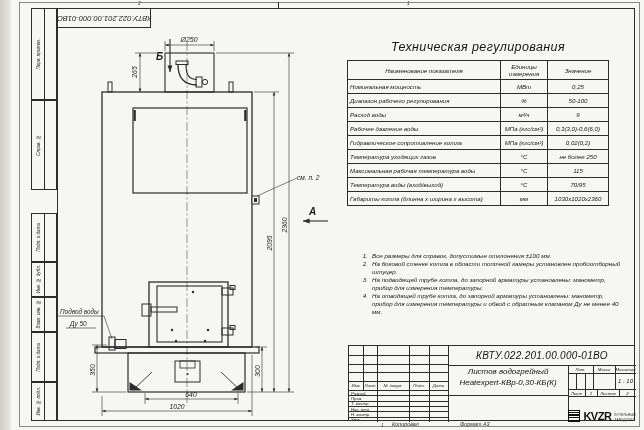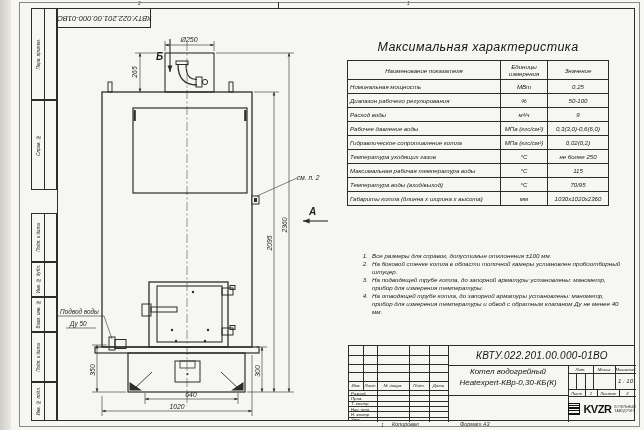--- a/index.html
+++ b/index.html
@@ -40,21 +40,21 @@
   .note-num{width:11px;text-align:right;padding-right:4px;flex:none;}
   .note-text{flex:1;}
   
   .tb{position:absolute;left:348px;top:345px;width:287px;height:76px;border:1.2px solid #2c2c2c;box-sizing:border-box;}
   .tb .ln{background:#2c2c2c;}
   .tb-txt{position:absolute;font-size:4.3px;font-style:italic;color:#222;white-space:nowrap;}
   .tb-doc{position:absolute;left:99px;top:0;width:188px;height:19px;display:flex;align-items:center;justify-content:center;
     font-size:10px;font-style:italic;letter-spacing:0.3px;color:#141414;}
   .tb-name{position:absolute;left:99px;top:19px;width:120px;height:30px;text-align:center;
     font-size:8px;font-style:italic;line-height:1.35;padding-top:2px;color:#141414;}
-  .logo{position:absolute;left:219px;top:50px;width:68px;height:26px;display:flex;align-items:center;justify-content:center;gap:3px;}
+  .logo{position:absolute;left:219px;top:50px;width:68px;height:26px;display:flex;align-items:flex-end;justify-content:center;gap:3px;}
   .logo-sq{width:10px;height:10px;background:repeating-linear-gradient(0deg,#111 0 1.5px,#f6f6f2 1.5px 2.6px);border:1px solid #111;}
   .logo-word{font-size:11px;font-weight:bold;letter-spacing:-0.5px;color:#111;font-style:normal;}
   .logo-co{font-size:3.4px;line-height:1.3;color:#333;font-style:normal;}
 </style>
 </head>
 <body>
 
 <div class="sheet">
 
   <div class="frame-outer"></div>
@@ -232,21 +232,21 @@
       <line x1="145" y1="399" x2="238" y2="399" marker-start="url(#arr)" marker-end="url(#arr)"></line>
       <text x="191" y="397" font-size="6.8" font-style="italic" text-anchor="middle" fill="#1c1c1c" stroke="none">640</text>
 
       <line x1="102" y1="396" x2="102" y2="416"></line>
       <line x1="252" y1="355" x2="252" y2="416"></line>
       <line x1="102" y1="411" x2="252" y2="411" marker-start="url(#arr)" marker-end="url(#arr)"></line>
       <text x="177" y="409" font-size="6.8" font-style="italic" text-anchor="middle" fill="#1c1c1c" stroke="none">1020</text>
     </g>
   </svg>
 
-  <div class="spec-title">Максимальная характеристика</div>
+  <div class="spec-title">Техническая регулирования</div>
   <table class="spec">
     <colgroup>
         <col style="width:153px">
         <col style="width:47px">
         <col style="width:61px">
       </colgroup>
     <tbody>
         <tr>
       <th>Наименование показателя</th>
       <th style="white-space:normal;">Единицы измерения</th>
@@ -363,21 +363,21 @@
     <div class="tb-txt" style="left:2px;top:44.8px;">Разраб.</div>
     <div class="tb-txt" style="left:2px;top:50.1px;">Пров.</div>
     <div class="tb-txt" style="left:2px;top:55.4px;">Т. контр.</div>
     <div class="tb-txt" style="left:2px;top:60.8px;">Нач. отд.</div>
     <div class="tb-txt" style="left:2px;top:66.1px;">Н. контр.</div>
     <div class="tb-txt" style="left:2px;top:71.3px;">Утв.</div>
 
     <div class="tb-doc">КВТУ.022.201.00.000-01ВО</div>
 
     <div class="tb-name">
-      <div>Котел водогрейный</div>
+      <div>Листов водогрейный</div>
       <div>Heatexpert-КВр-0,30-КБ(К)</div>
     </div>
 
     <div class="tb-txt" style="left:219px;top:20.6px;width:25px;text-align:center;">Лит.</div>
     <div class="tb-txt" style="left:244px;top:20.6px;width:22px;text-align:center;">Масса</div>
     <div class="tb-txt" style="left:266px;top:20.6px;width:21px;text-align:center;">Масштаб</div>
     <div class="tb-txt" style="left:266px;top:31.5px;width:21px;text-align:center;font-size:6px;">1 : 10</div>
 
     <div class="tb-txt" style="left:219px;top:44.5px;width:17px;text-align:center;">Лист</div>
     <div class="tb-txt" style="left:236px;top:44.5px;width:12px;text-align:center;">1</div>

